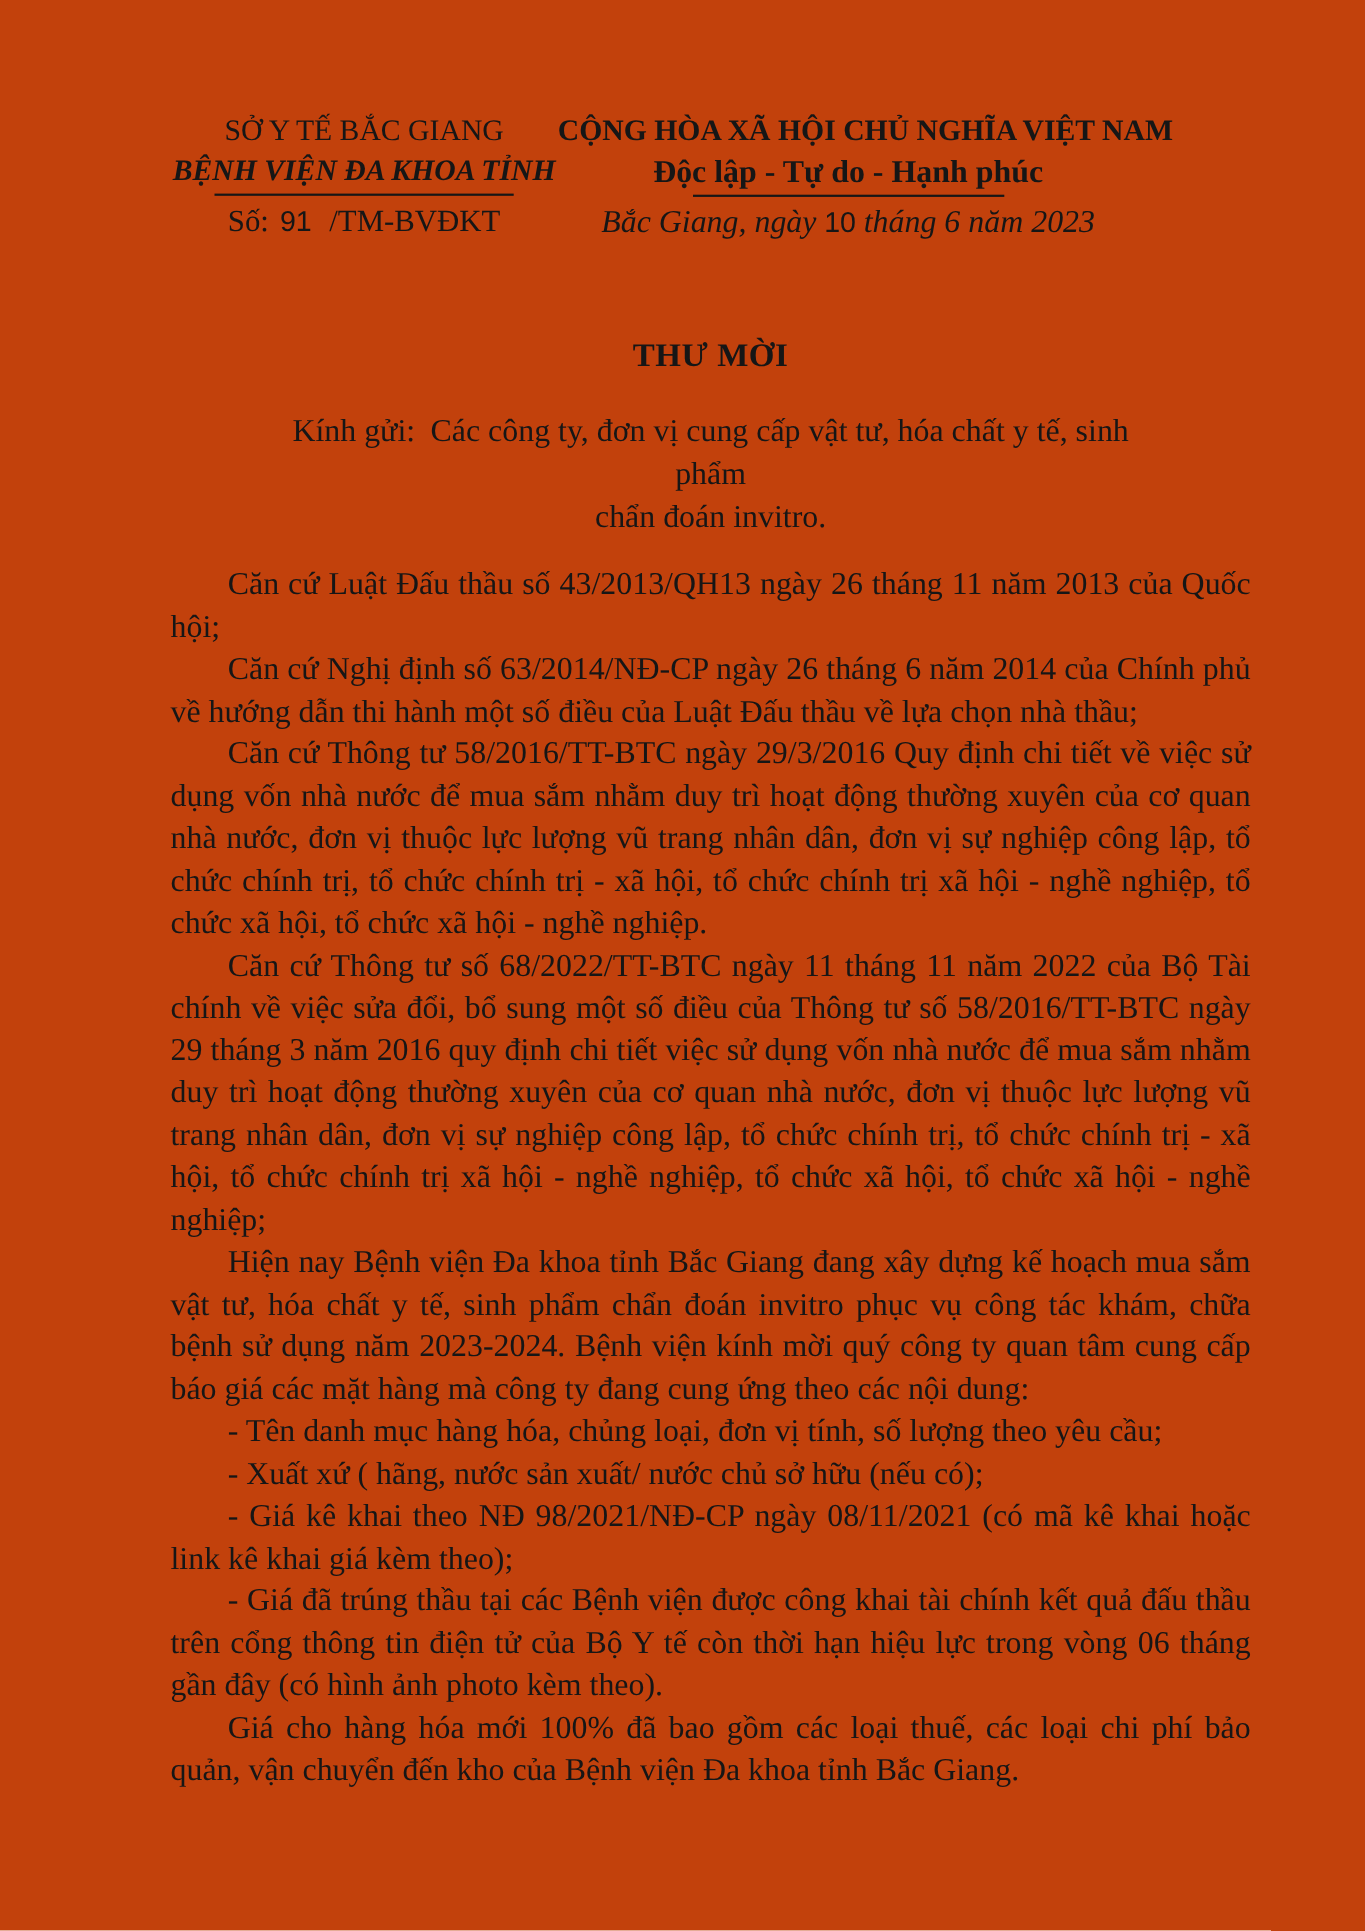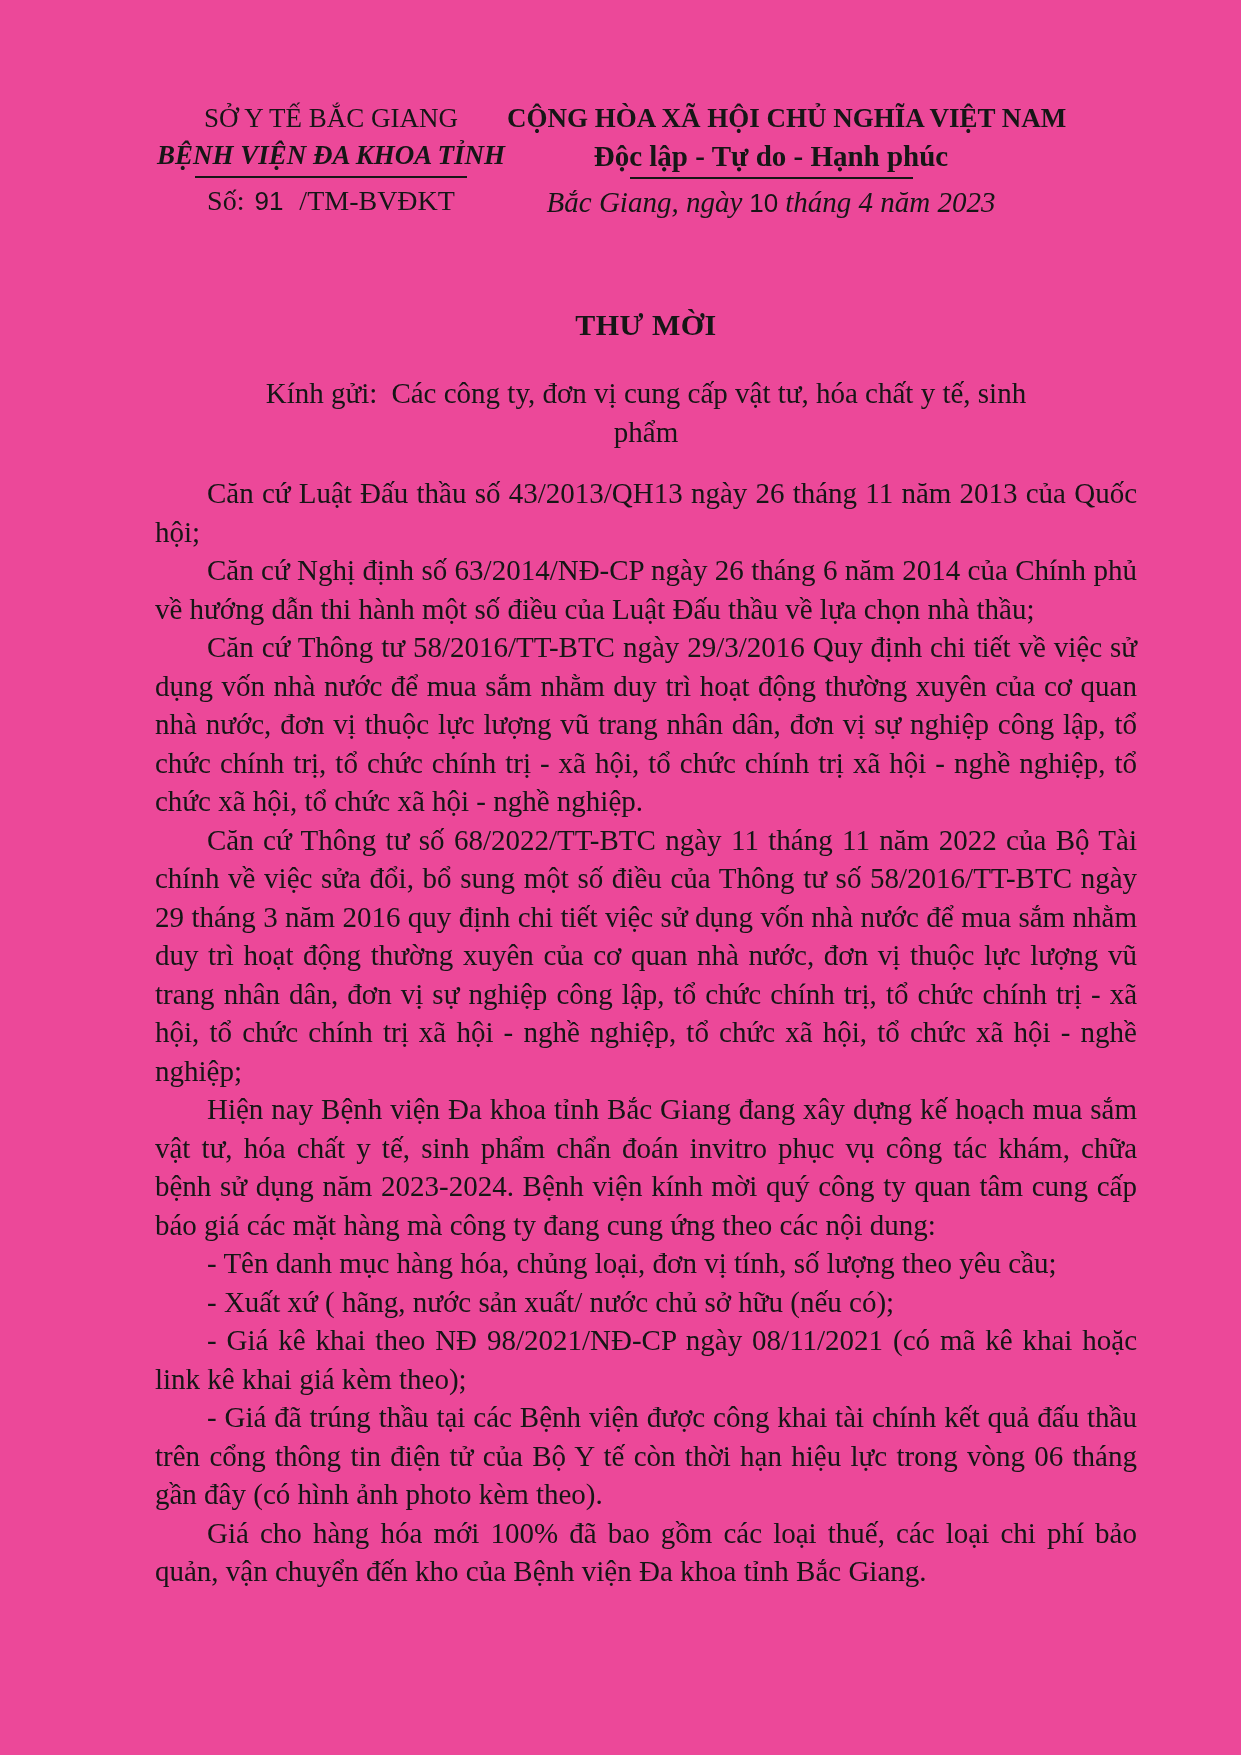--- a/index.html
+++ b/index.html
@@ -1,19 +1,19 @@
 <!DOCTYPE html>
 <html lang="vi"><head>
 <meta charset="utf-8">
 <style>
   html,body{margin:0;padding:0;background:#ffffff;}
   .page{
     position:relative;
     width:1241px;height:1755px;
-    background:#ec4899;
+    background:#c2410c;
     color:#161616;
     font-family:"Liberation Serif", serif;
     overflow:hidden;
   }
   .content{margin-left:155px;width:982px;}
   
   .header{display:flex;padding-top:100px;}
   .h-left{width:352px;text-align:center;flex:0 0 auto;}
   .h-right{width:528px;text-align:center;flex:0 0 auto;}
   .parent-org{font-size:27px;line-height:37px;white-space:nowrap;}
@@ -48,31 +48,32 @@
         <hr class="rule">
         <div class="so-line">
           <span>Số:</span><span class="fill">91</span><span>/TM-BVĐKT</span>
         </div>
       </div>
       <div class="h-right">
         <div class="country">CỘNG HÒA XÃ HỘI CHỦ NGHĨA VIỆT NAM</div>
         <div class="motto">Độc lập - Tự do - Hạnh phúc</div>
         <hr class="rule-r">
         <div class="date-line">
-          <span>Bắc Giang, ngày</span><span class="fill">10</span><span>tháng 4 năm 2023</span>
+          <span>Bắc Giang, ngày</span><span class="fill">10</span><span>tháng 6 năm 2023</span>
         </div>
       </div>
     </div>
 
     <div class="title">THƯ MỜI</div>
 
     <div class="salutation">
       <div>
         <span class="label">Kính gửi:</span><span>Các công ty, đơn vị cung cấp vật tư, hóa chất y tế, sinh phẩm</span>
       </div>
+      <div>chẩn đoán invitro.</div>
     </div>
 
     <div class="body">
       <p>Căn cứ Luật Đấu thầu số 43/2013/QH13 ngày 26 tháng 11 năm 2013 của Quốc hội;</p>
       <p>Căn cứ Nghị định số 63/2014/NĐ-CP ngày 26 tháng 6 năm 2014 của Chính phủ về hướng dẫn thi hành một số điều của Luật Đấu thầu về lựa chọn nhà thầu;</p>
       <p>Căn cứ Thông tư 58/2016/TT-BTC ngày 29/3/2016 Quy định chi tiết về việc sử dụng vốn nhà nước để mua sắm nhằm duy trì hoạt động thường xuyên của cơ quan nhà nước, đơn vị thuộc lực lượng vũ trang nhân dân, đơn vị sự nghiệp công lập, tổ chức chính trị, tổ chức chính trị - xã hội, tổ chức chính trị xã hội - nghề nghiệp, tổ chức xã hội, tổ chức xã hội - nghề nghiệp.</p>
       <p>Căn cứ Thông tư số 68/2022/TT-BTC ngày 11 tháng 11 năm 2022 của Bộ Tài chính về việc sửa đổi, bổ sung một số điều của Thông tư số 58/2016/TT-BTC ngày 29 tháng 3 năm 2016 quy định chi tiết việc sử dụng vốn nhà nước để mua sắm nhằm duy trì hoạt động thường xuyên của cơ quan nhà nước, đơn vị thuộc lực lượng vũ trang nhân dân, đơn vị sự nghiệp công lập, tổ chức chính trị, tổ chức chính trị - xã hội, tổ chức chính trị xã hội - nghề nghiệp, tổ chức xã hội, tổ chức xã hội - nghề nghiệp;</p>
       <p>Hiện nay Bệnh viện Đa khoa tỉnh Bắc Giang đang xây dựng kế hoạch mua sắm vật tư, hóa chất y tế, sinh phẩm chẩn đoán invitro phục vụ công tác khám, chữa bệnh sử dụng năm 2023-2024. Bệnh viện kính mời quý công ty quan tâm cung cấp báo giá các mặt hàng mà công ty đang cung ứng theo các nội dung:</p>
       <p>- Tên danh mục hàng hóa, chủng loại, đơn vị tính, số lượng theo yêu cầu;</p>
       <p>- Xuất xứ ( hãng, nước sản xuất/ nước chủ sở hữu (nếu có);</p>

